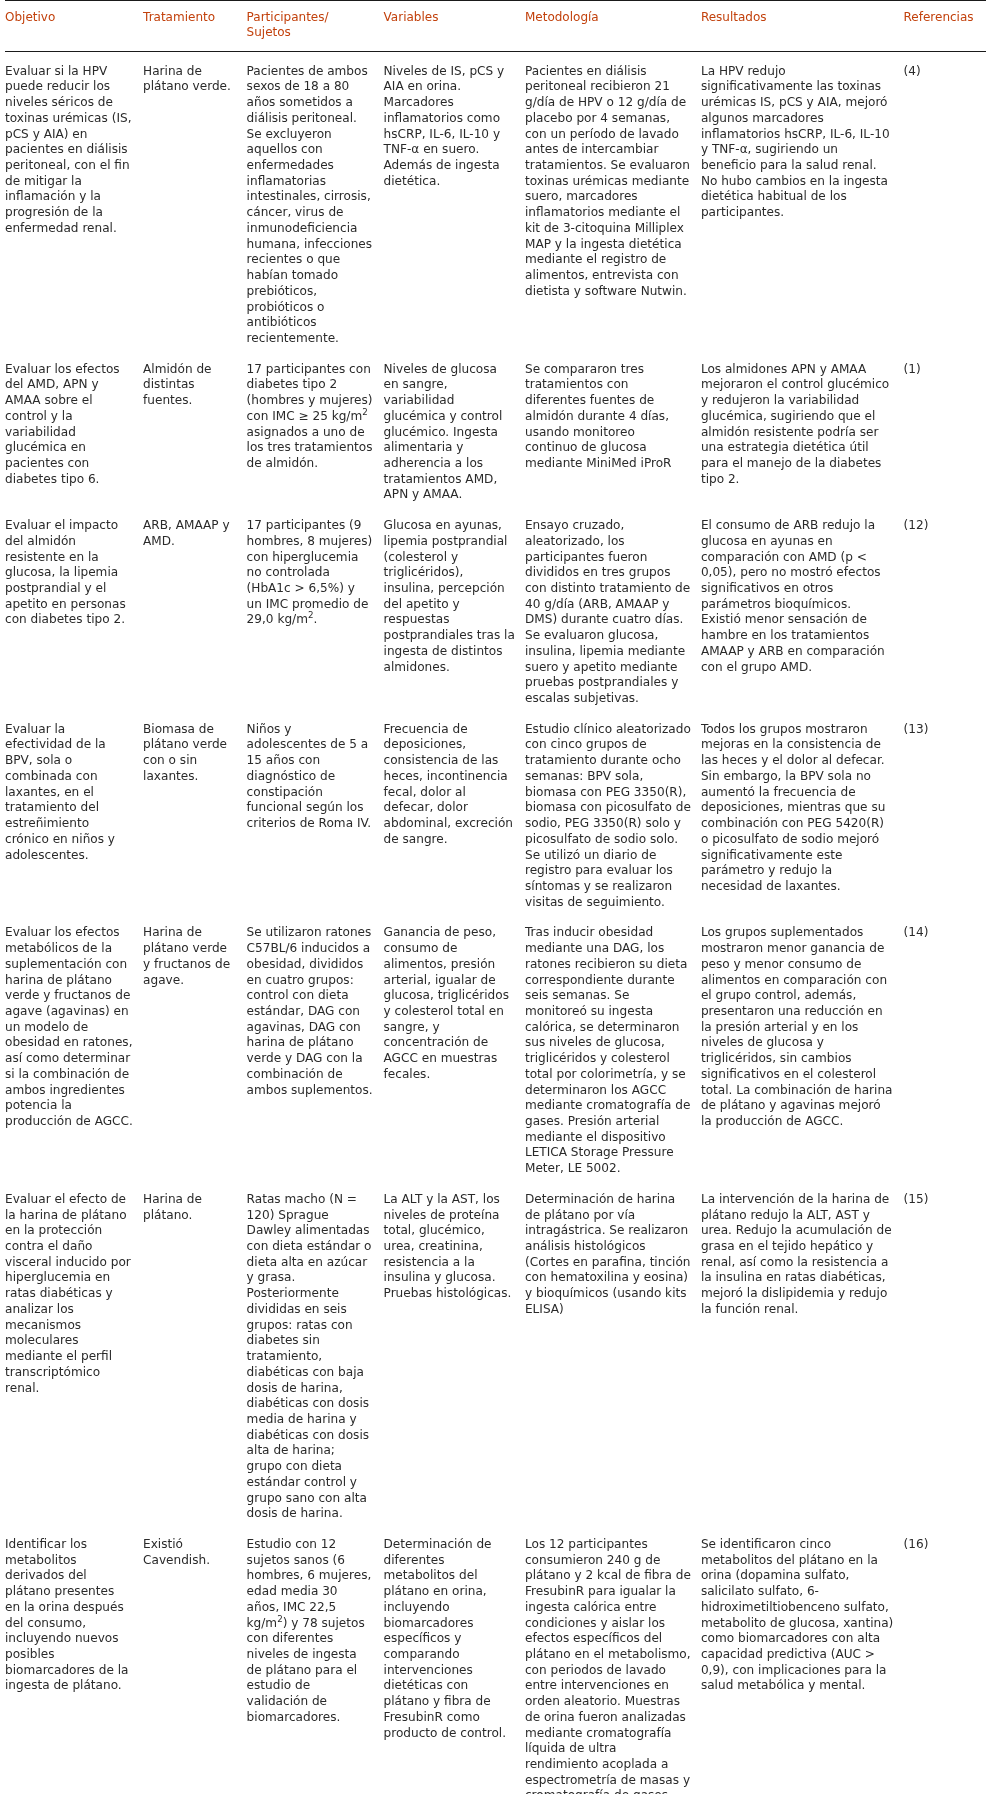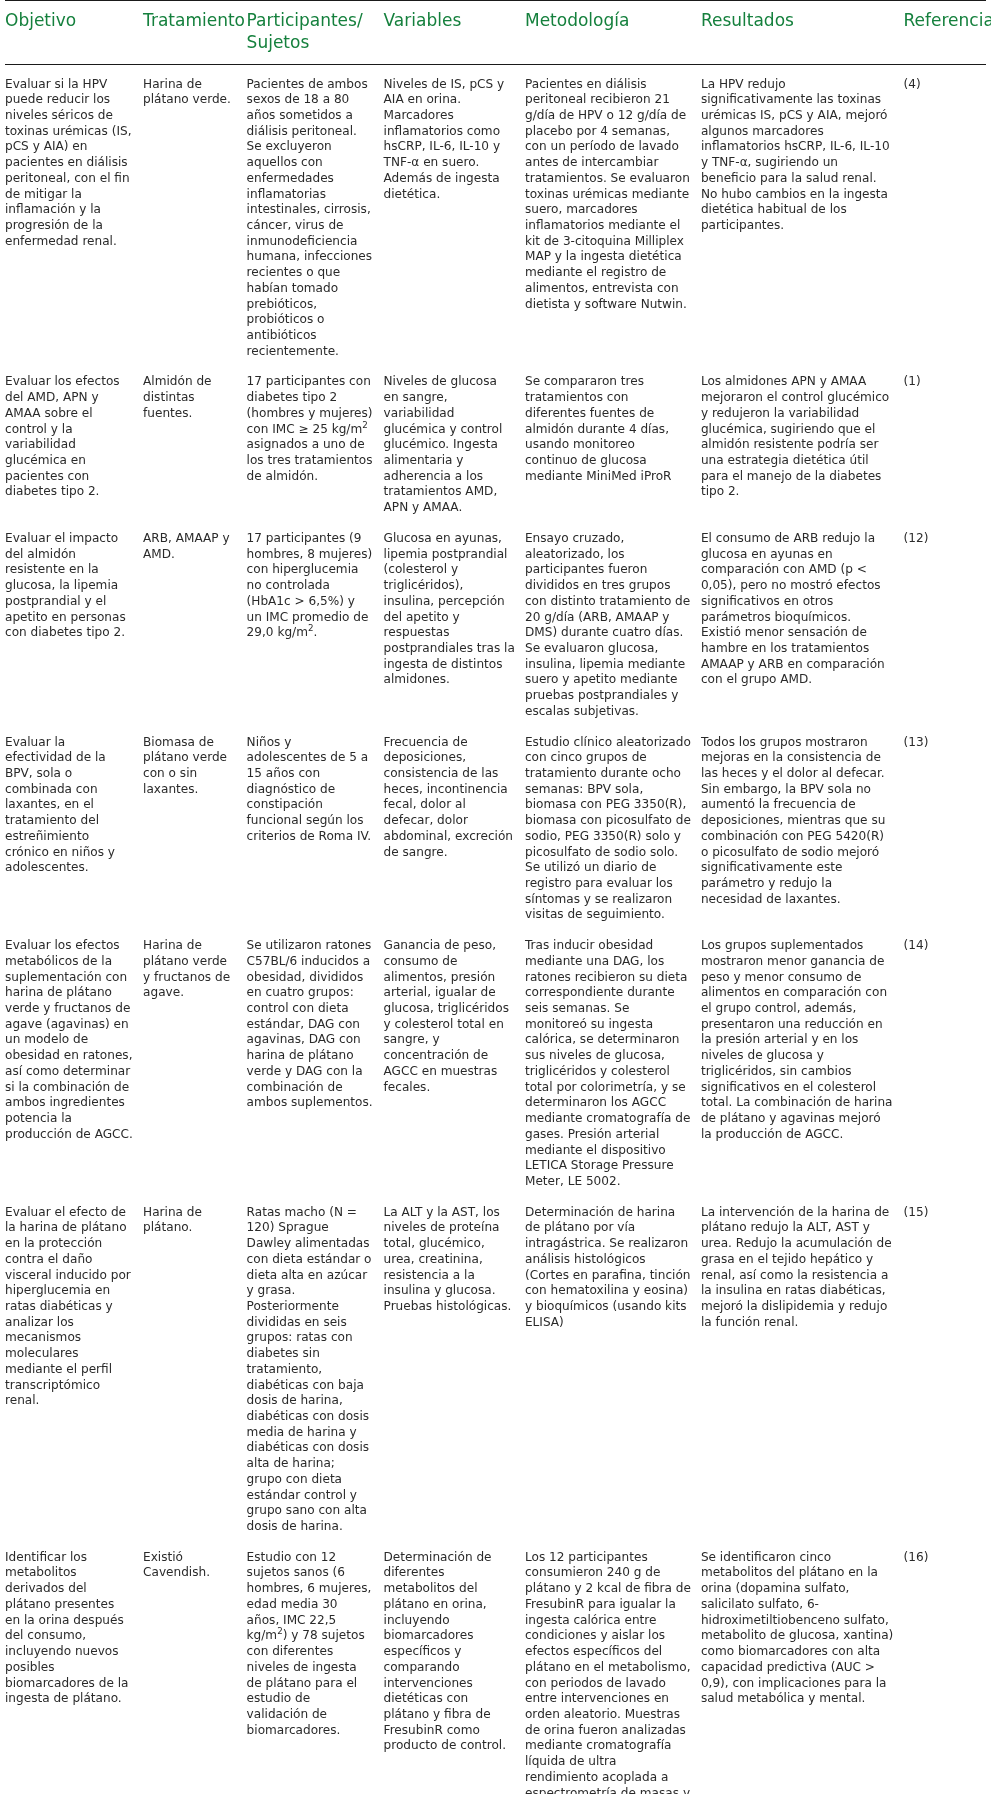--- a/index.html
+++ b/index.html
@@ -24,23 +24,23 @@
 
   table.study-table {
     width: 981px;
     margin: 0 5px;
     border-collapse: collapse;
     table-layout: fixed;
   }
 
   table.study-table thead th {
     font-weight: 400;
-    font-size: 17px;
+    font-size: 12px;
     line-height: 1.28;
-    color: #15803d;
+    color: #c2410c;
     text-align: left;
     vertical-align: top;
     padding: 9px 10px 10px 0;
     border-top: 1.6px solid #1a1a1a;
     border-bottom: 1.3px solid #1a1a1a;
   }
 
   table.study-table tbody td {
     font-size: 12.1px;
     line-height: 1.30;
@@ -114,21 +114,21 @@
           </td>
           <td>
             <span class="cell-text">La HPV redujo significativamente las toxinas urémicas IS, pCS y AIA, mejoró algunos marcadores inflamatorios hsCRP, IL-6, IL-10 y TNF-α, sugiriendo un beneficio para la salud renal. No hubo cambios en la ingesta dietética habitual de los participantes.</span>
           </td>
           <td>
             <span class="cell-text">(4)</span>
           </td>
         </tr>
         <tr>
           <td>
-            <span class="cell-text">Evaluar los efectos del AMD, APN y AMAA sobre el control y la variabilidad glucémica en pacientes con diabetes tipo 2.</span>
+            <span class="cell-text">Evaluar los efectos del AMD, APN y AMAA sobre el control y la variabilidad glucémica en pacientes con diabetes tipo 6.</span>
           </td>
           <td>
             <span class="cell-text">Almidón de distintas fuentes.</span>
           </td>
           <td>
             <span class="cell-text">17 participantes con diabetes tipo 2 (hombres y mujeres) con IMC ≥ 25 kg/m<sup>2</sup> asignados a uno de los tres tratamientos de almidón.</span>
           </td>
           <td>
             <span class="cell-text">Niveles de glucosa en sangre, variabilidad glucémica y control glucémico. Ingesta alimentaria y adherencia a los tratamientos AMD, APN y AMAA.</span>
           </td>
@@ -149,21 +149,21 @@
           <td>
             <span class="cell-text">ARB, AMAAP y AMD.</span>
           </td>
           <td>
             <span class="cell-text">17 participantes (9 hombres, 8 mujeres) con hiperglucemia no controlada (HbA1c &gt; 6,5%) y un IMC promedio de 29,0 kg/m<sup>2</sup>.</span>
           </td>
           <td>
             <span class="cell-text">Glucosa en ayunas, lipemia postprandial (colesterol y triglicéridos), insulina, percepción del apetito y respuestas postprandiales tras la ingesta de distintos almidones.</span>
           </td>
           <td>
-            <span class="cell-text">Ensayo cruzado, aleatorizado, los participantes fueron divididos en tres grupos con distinto tratamiento de 20 g/día (ARB, AMAAP y DMS) durante cuatro días. Se evaluaron glucosa, insulina, lipemia mediante suero y apetito mediante pruebas postprandiales y escalas subjetivas.</span>
+            <span class="cell-text">Ensayo cruzado, aleatorizado, los participantes fueron divididos en tres grupos con distinto tratamiento de 40 g/día (ARB, AMAAP y DMS) durante cuatro días. Se evaluaron glucosa, insulina, lipemia mediante suero y apetito mediante pruebas postprandiales y escalas subjetivas.</span>
           </td>
           <td>
             <span class="cell-text">El consumo de ARB redujo la glucosa en ayunas en comparación con AMD (p &lt; 0,05), pero no mostró efectos significativos en otros parámetros bioquímicos. Existió menor sensación de hambre en los tratamientos AMAAP y ARB en comparación con el grupo AMD.</span>
           </td>
           <td>
             <span class="cell-text">(12)</span>
           </td>
         </tr>
         <tr>
           <td>

